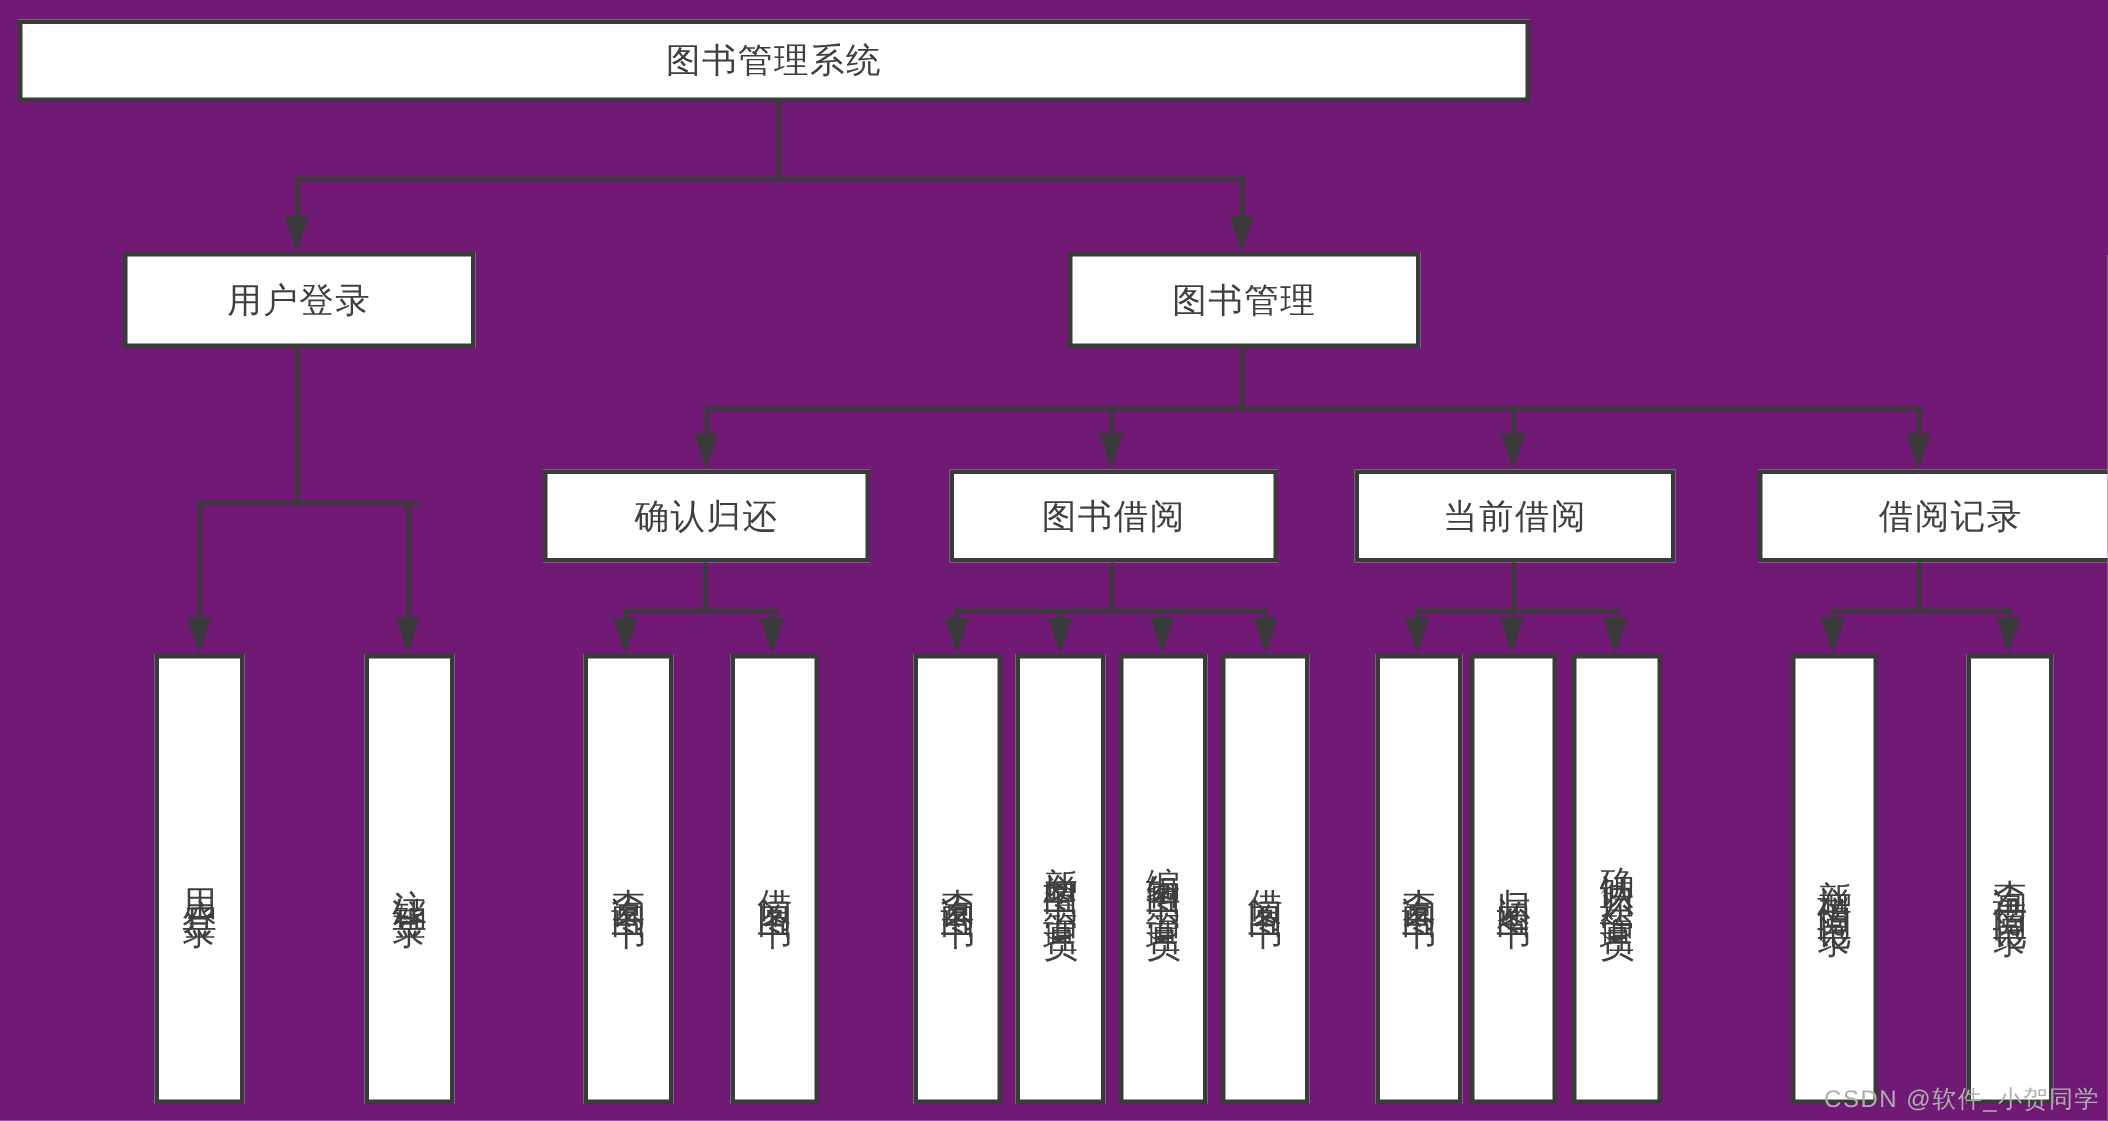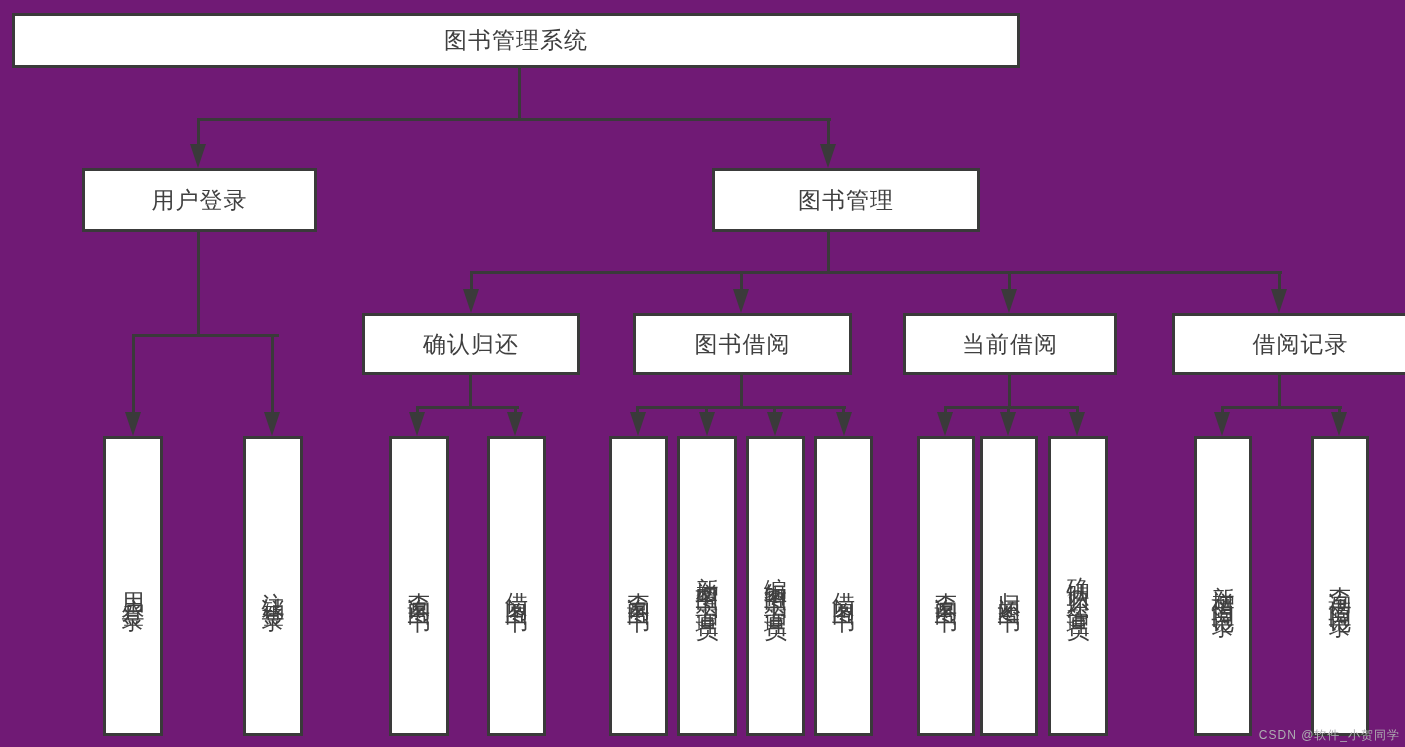--- a/index.html
+++ b/index.html
@@ -46,42 +46,42 @@
     width: 0;
     height: 0;
     border-left: 8px solid transparent;
     border-right: 8px solid transparent;
     border-top: 24px solid #3a3a3a;
   }
   .watermark {
     position: absolute;
     right: 5px;
     bottom: 3px;
-    font-size: 12px;
+    font-size: 16px;
     color: #aeadb1;
     letter-spacing: 1px;
     white-space: nowrap;
   }
 </style>
 </head>
 <body>
 
 <div class="canvas">
 
   <div class="box" style="left:12px;top:13px;width:1008px;height:55px">图书管理系统</div>
 
   <div class="ln lv" style="left:518px;top:68px;height:51px"></div>
   <div class="ln lh" style="left:197px;top:118px;width:634px"></div>
   <div class="ln lv" style="left:197px;top:118px;height:28px"></div>
   <div class="ah" style="left:190px;top:144px"></div>
   <div class="ln lv" style="left:827px;top:118px;height:28px"></div>
   <div class="ah" style="left:820px;top:144px"></div>
 
   <div class="box" style="left:82px;top:168px;width:235px;height:64px">用户登录</div>
-  <div class="box" style="left:712px;top:168px;width:268px;height:64px">图书管理</div>
+  <div class="box" style="left:712px;top:168px;width:235px;height:64px">图书管理</div>
 
   <div class="ln lv" style="left:197px;top:232px;height:103px"></div>
   <div class="ln lh" style="left:132px;top:334px;width:147px"></div>
   <div class="ln lv" style="left:132px;top:334px;height:80px"></div>
   <div class="ah" style="left:125px;top:412px"></div>
   <div class="ln lv" style="left:271px;top:334px;height:80px"></div>
   <div class="ah" style="left:264px;top:412px"></div>
 
   <div class="ln lv" style="left:827px;top:232px;height:41px"></div>
   <div class="ln lh" style="left:470px;top:271px;width:812px"></div>

